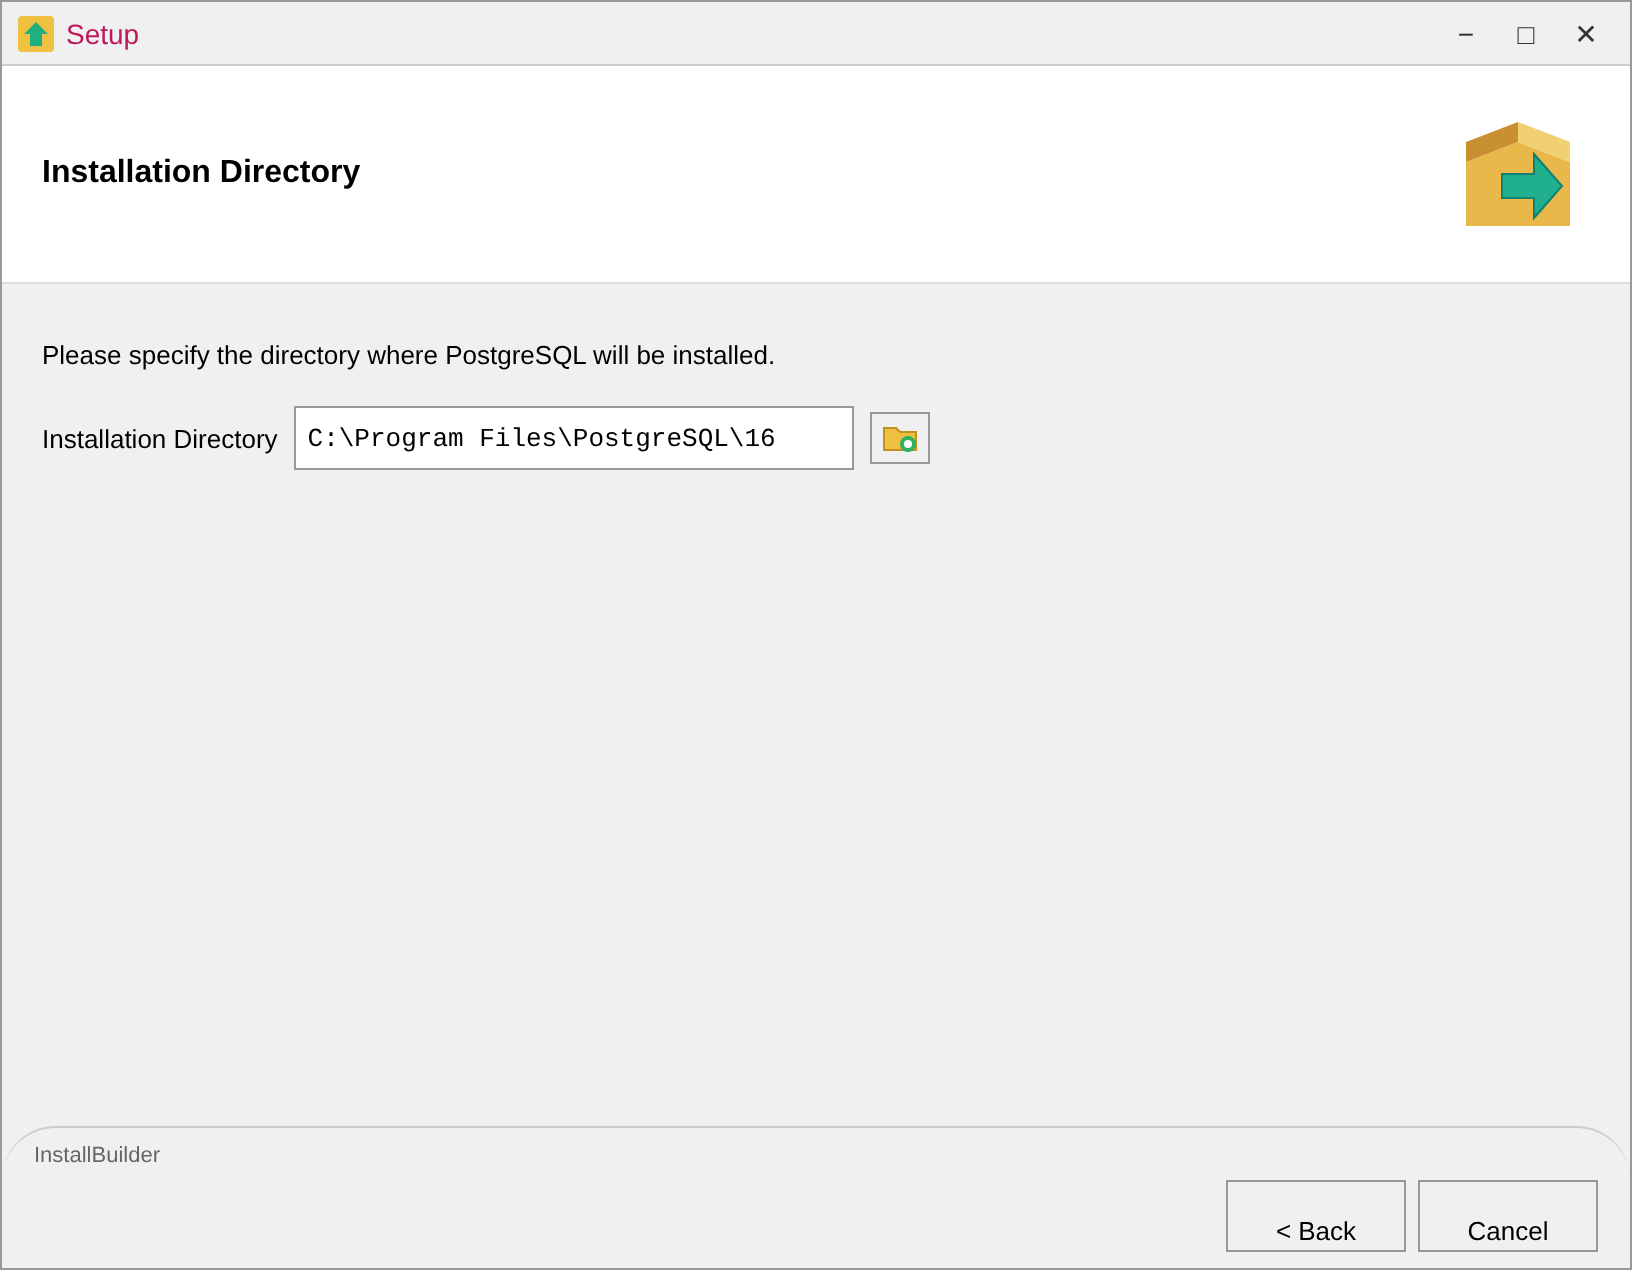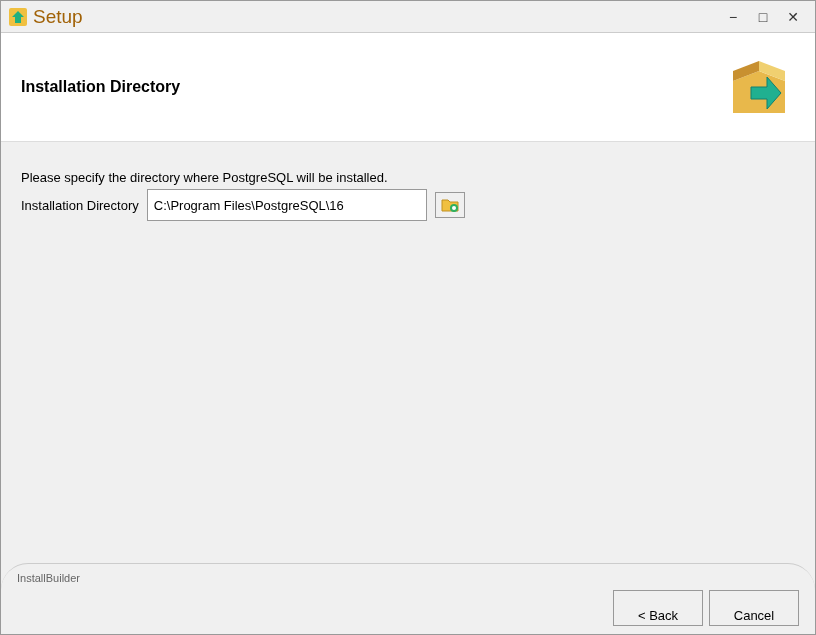--- a/index.html
+++ b/index.html
@@ -30,22 +30,22 @@
       border-bottom: 1px solid #ccc;
       flex-shrink: 0;
     }
     .title-bar-icon {
       width: 18px;
       height: 18px;
       margin-right: 6px;
     }
     .title-bar-text {
       flex: 1;
-      font-size: 19px;
-      color: #a16207;
+      font-size: 14px;
+      color: #be185d;
     }
     .title-bar-controls {
       display: flex;
       gap: 2px;
     }
     .title-bar-btn {
       width: 28px;
       height: 22px;
       background: #f0f0f0;
       border: none;
@@ -72,40 +72,40 @@
       color: #000;
     }
     .content-section {
       flex: 1;
       background: #f0f0f0;
       padding: 28px 20px 20px 20px;
     }
     .description-text {
       font-size: 13px;
       color: #000;
-      margin-bottom: 4px;
+      margin-bottom: 18px;
     }
     .field-row {
       display: flex;
       align-items: center;
       gap: 8px;
     }
     .field-label {
       font-size: 13px;
       color: #000;
       white-space: nowrap;
     }
     .field-input {
       width: 280px;
       height: 26px;
       border: 1px solid #999;
       background: #fff;
       padding: 15px 6px;
       font-size: 13px;
-      font-family: Liberation Sans, sans-serif;
+      font-family: Liberation Mono, monospace;
     }
     .browse-btn {
       width: 30px;
       height: 26px;
       background: #f0f0f0;
       border: 1px solid #999;
       cursor: pointer;
       display: flex;
       align-items: center;
       justify-content: center;

